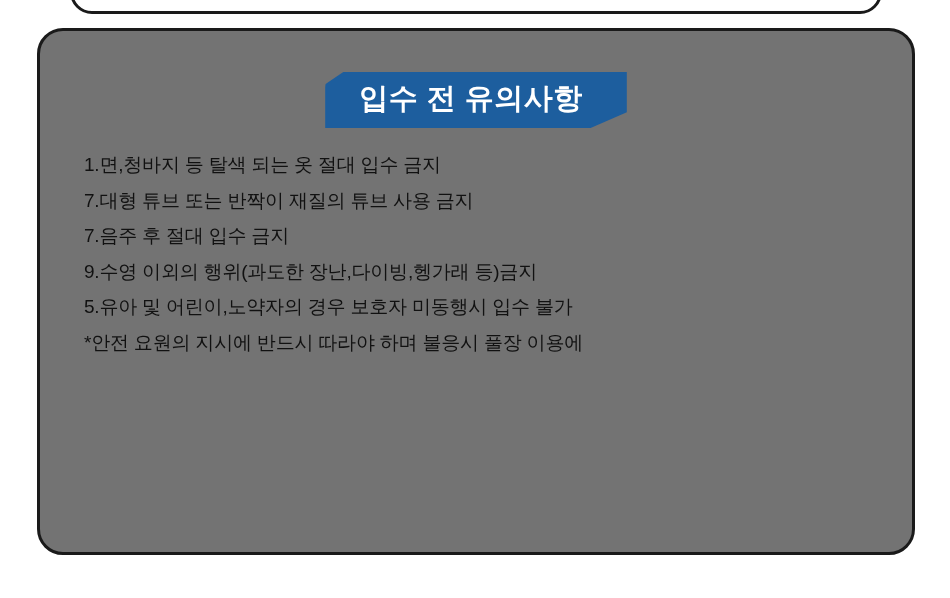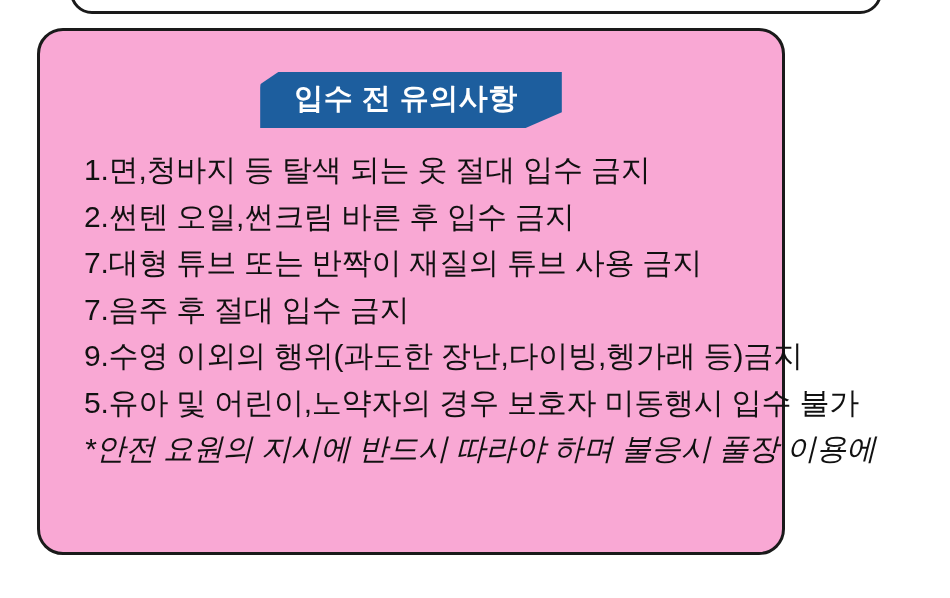--- a/index.html
+++ b/index.html
@@ -26,26 +26,26 @@
     border-radius: 22px;
     box-sizing: border-box;
     background: #ffffff;
   }
 
   
   .notice-card {
     position: absolute;
     left: 37px;
     top: 28px;
-    width: 748px;
+    width: 878px;
     height: 527px;
     border: 3px solid #1a1a1a;
     border-radius: 26px;
     box-sizing: border-box;
-    background: #f9a8d4;
+    background: #737373;
   }
 
   
   .banner-wrap {
     position: absolute;
     left: 0;
     right: 0;
     top: 41px;
     display: flex;
     justify-content: center;
@@ -67,30 +67,29 @@
   }
 
   
   .list {
     position: absolute;
     left: 44px;
     top: 124px;
     right: 30px;
   }
   .list-item {
-    font-size: 30px;
+    font-size: 19px;
     color: #111111;
     line-height: 1.0;
     margin-bottom: 16.5px;
     white-space: nowrap;
     letter-spacing: -0.2px;
   }
   .list-item.note {
     margin-bottom: 16px;
-    font-style: italic;
   }
   .note-cont {
     font-size: 23.5px;
     color: #111111;
     line-height: 1.0;
     padding-left: 17px;
     white-space: nowrap;
     letter-spacing: -0.2px;
   }
 </style>
@@ -100,21 +99,20 @@
 <div class="top-card"></div>
 
 <div class="notice-card">
 
   <div class="banner-wrap">
     <div class="banner">입수 전 유의사항</div>
   </div>
 
   <div class="list">
     <div class="list-item">1.면,청바지 등 탈색 되는 옷 절대 입수 금지</div>
-    <div class="list-item">2.썬텐 오일,썬크림 바른 후 입수 금지</div>
     <div class="list-item">7.대형 튜브 또는 반짝이 재질의 튜브 사용 금지</div>
     <div class="list-item">7.음주 후 절대 입수 금지</div>
     <div class="list-item">9.수영 이외의 행위(과도한 장난,다이빙,헹가래 등)금지</div>
     <div class="list-item">5.유아 및 어린이,노약자의 경우 보호자 미동행시 입수 불가</div>
     <div class="list-item note">*안전 요원의 지시에 반드시 따라야 하며 불응시 풀장 이용에</div>
   </div>
 
 </div>
 
 </body></html>

